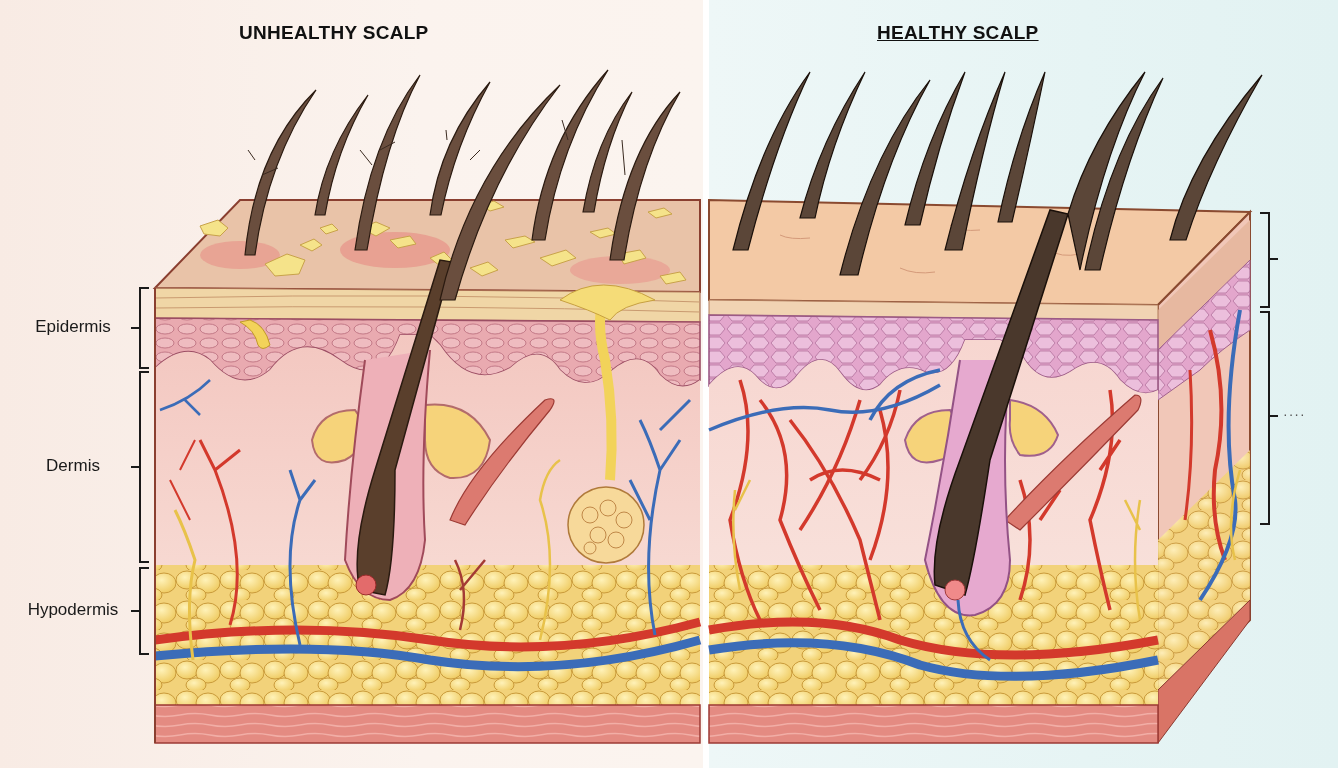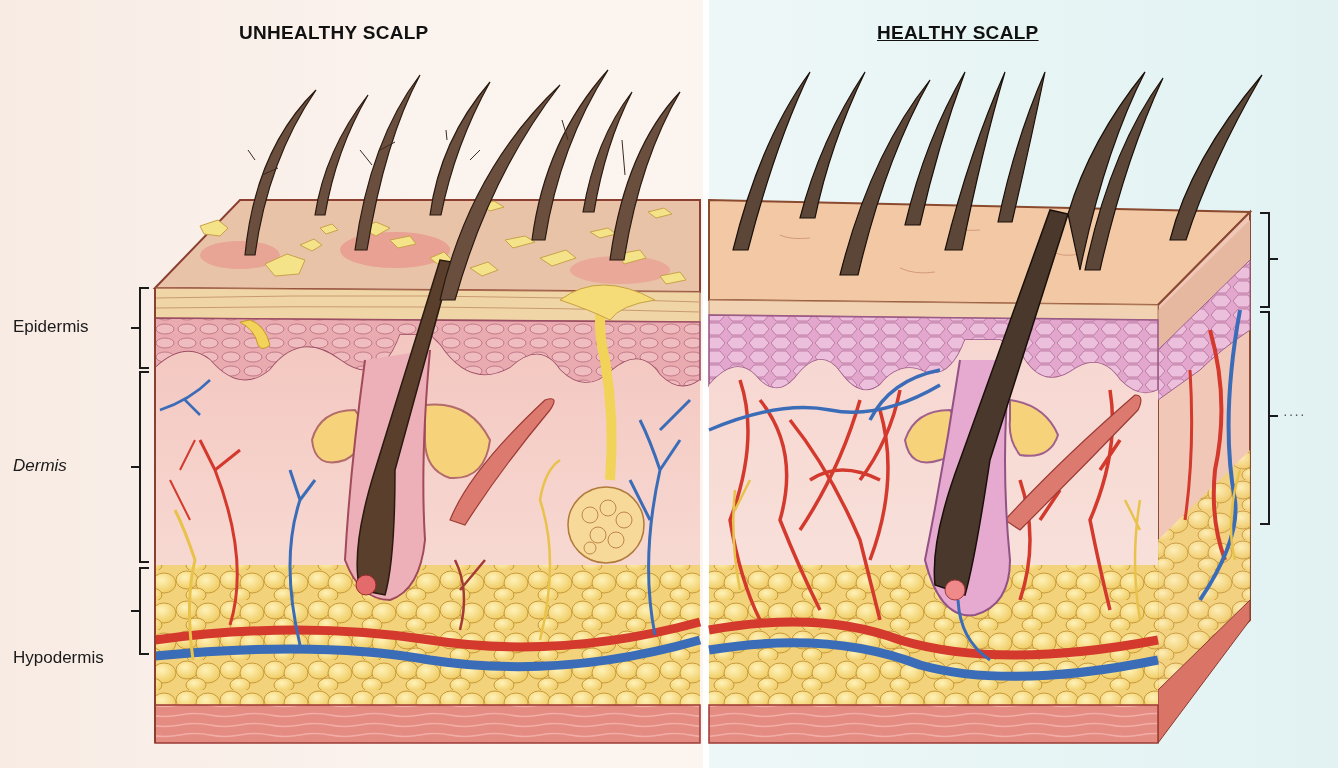--- a/index.html
+++ b/index.html
@@ -13,21 +13,21 @@
     .panel-right { left: 709px; width: 629px; background: linear-gradient(90deg, #eef7f7 0%, #e6f4f4 60%, #e2f2f2 100%); }
     .divider { position: absolute; left: 703px; top: 0; width: 6px; height: 768px; background: #ffffff; }
     .title {
       position: absolute; top: 22px; font-weight: bold; font-size: 19px; color: #111;
       letter-spacing: 0.3px;
     }
     .title-left { left: 239px; }
     .title-right { left: 877px; text-decoration: underline; }
     svg.art { position: absolute; left: 0; top: 0; }
     .layer-label {
-      position: absolute; font-size: 17px; color: #1a1a1a; text-align: left; width: 120px;
+      position: absolute; font-size: 17px; color: #1a1a1a; text-align: center; width: 120px;
     }
     .bracket { position: absolute; border: 2px solid #1a1a1a; border-right: none; width: 8px; }
     .bracket-r { position: absolute; border: 2px solid #1a1a1a; border-left: none; width: 8px; }
     .tick { position: absolute; height: 2px; width: 8px; background: #1a1a1a; }
     .dots { position: absolute; font-size: 14px; color: #555; letter-spacing: 1px; }
   </style>
 </head>
 <body>
 
 <div class="panel panel-left"></div>
@@ -237,25 +237,25 @@
   <rect x="709" y="705" width="449" height="38" fill="url(#muscleP)" stroke="#9c3a34" stroke-width="1.5"></rect>
 </svg>
 
 <div class="title title-left">UNHEALTHY SCALP</div>
 <div class="title title-right">HEALTHY SCALP</div>
 
 <div class="layer-label" style="left:13px; top:317px;">Epidermis</div>
 <div class="tick" style="left:131px; top:327px;"></div>
 <div class="bracket" style="left:139px; top:287px; height:78px;"></div>
 
-<div class="layer-label" style="left:13px; top:456px;font-style:italic;">Dermis</div>
+<div class="layer-label" style="left:13px; top:456px;">Dermis</div>
 <div class="tick" style="left:131px; top:466px;"></div>
 <div class="bracket" style="left:139px; top:371px; height:188px;"></div>
 
-<div class="layer-label" style="left:13px; top:600px;margin-top:48px;">Hypodermis</div>
+<div class="layer-label" style="left:13px; top:600px;">Hypodermis</div>
 <div class="tick" style="left:131px; top:610px;"></div>
 <div class="bracket" style="left:139px; top:567px; height:84px;"></div>
 
 <div class="bracket-r" style="left:1260px; top:212px; height:92px;"></div>
 <div class="tick" style="left:1270px; top:258px;"></div>
 <div class="bracket-r" style="left:1260px; top:311px; height:210px;"></div>
 <div class="tick" style="left:1270px; top:415px;"></div>
 <div class="dots" style="left:1283px; top:406px;">····</div>
 
 </body></html>

